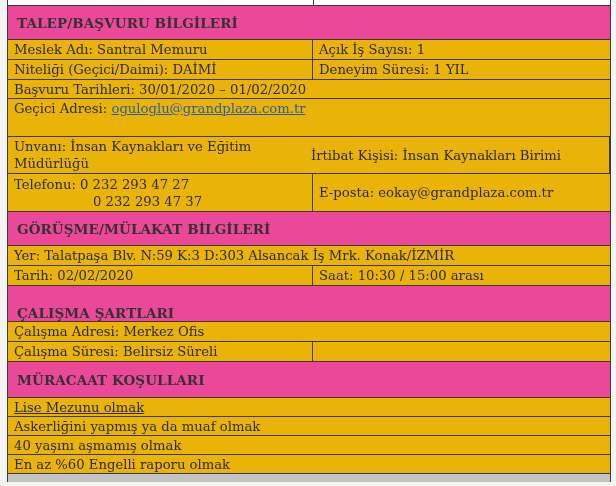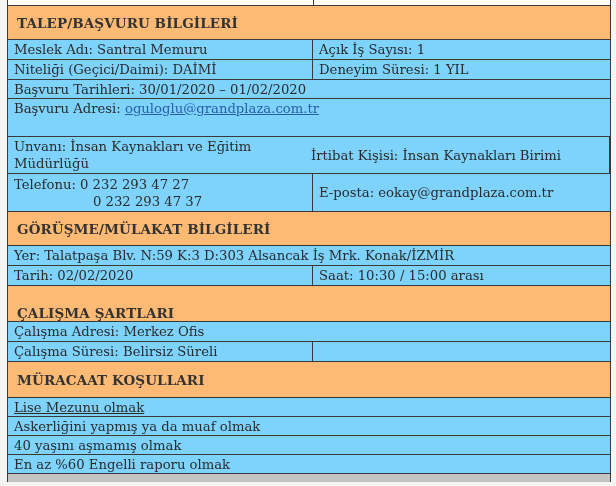--- a/index.html
+++ b/index.html
@@ -11,29 +11,29 @@
     position: relative;
   }
   .doc {
     position: absolute; left: 7px; top: 0; width: 604px;
     border-left: 1.5px solid #3a3a3a; border-right: 1.5px solid #3a3a3a;
     box-sizing: border-box;
   }
   .topband { height: 5px; background: #fff; border-bottom: 1.5px solid #3a3a3a; position: relative; }
   .topband .div { position: absolute; left: 305px; top: 0; bottom: 0; border-left: 1px solid #3a3a3a; }
   .section {
-    background: #fdba74;
+    background: #ec4899;
     font-family: "DejaVu Serif", serif; font-weight: bold;
     font-size: 13.5px; color: #333;
     padding: 0 9px; display: flex; align-items: center;
     border-bottom: 1.5px solid #3a3a3a;
     box-sizing: border-box;
     letter-spacing: 0.1px;
   }
-  .row { display: flex; background: #7dd3fc; border-bottom: 1px solid #3a3a3a; box-sizing: border-box; font-size: 13.2px; }
+  .row { display: flex; background: #eab308; border-bottom: 1px solid #3a3a3a; box-sizing: border-box; font-size: 13.2px; }
   .cell { padding: 0 6px; display: flex; flex-direction: column; justify-content: center; box-sizing: border-box; line-height: 17px; white-space: nowrap; }
   .cell.left { width: 305px; border-right: 1px solid #3a3a3a; }
   .cell.right { flex: 1; }
   .cell.full { flex: 1; }
   .cell.top { justify-content: flex-start; padding-top: 1px; }
   .link { color: #2a5ea8; text-decoration: underline; }
   .indent { padding-left: 79px; }
   .bottomband { height: 8px; background: #c4c4c4; }
 </style>
 </head>
@@ -54,21 +54,21 @@
   <div class="row" style="height:20px;">
     <div class="cell left">Niteliği (Geçici/Daimi): DAİMİ</div>
     <div class="cell right">Deneyim Süresi: 1 YIL</div>
   </div>
   <div class="row" style="height:19px;">
     <div class="cell full">Başvuru Tarihleri: 30/01/2020 – 01/02/2020</div>
   </div>
   <div class="row" style="height:38px;">
     <div class="cell full top">
       <span>
-        <span>Başvuru Adresi: </span><span class="link">oguloglu@grandplaza.com.tr</span>
+        <span>Geçici Adresi: </span><span class="link">oguloglu@grandplaza.com.tr</span>
       </span>
     </div>
   </div>
   <div class="row" style="height:37px;">
     <div class="cell right">
       <span>Unvanı: İnsan Kaynakları ve Eğitim</span>
       <span>Müdürlüğü</span>
     </div>
     <div class="cell left">İrtibat Kişisi: İnsan Kaynakları Birimi</div>
   </div>

